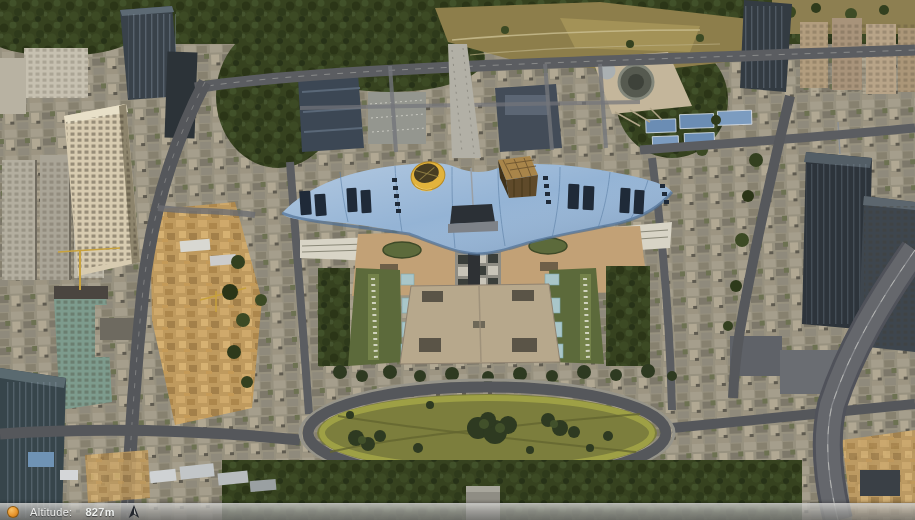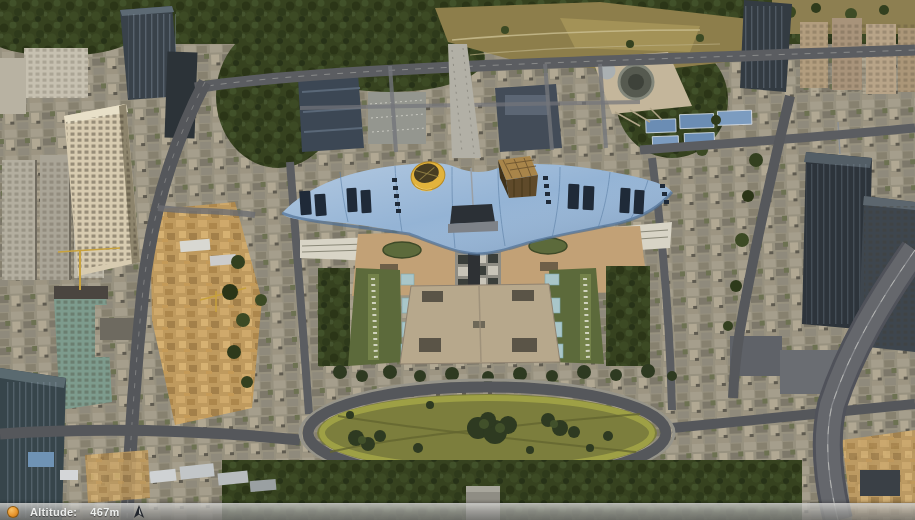--- a/index.html
+++ b/index.html
@@ -8,21 +8,21 @@
   .stage svg.scene{position:absolute;top:0;left:0;display:block;}
   
   .status-bar{position:absolute;left:0;bottom:0;width:915px;height:17px;
     display:flex;align-items:center;box-sizing:border-box;
     background:linear-gradient(180deg, rgba(205,205,202,.82) 0%, rgba(160,160,158,.78) 45%, rgba(116,116,114,.85) 100%);
     border-top:1px solid rgba(245,245,245,.55);
     box-shadow:0 -1px 3px rgba(0,0,0,.25);}
   .status-dot{width:10px;height:10px;border-radius:50%;margin-left:7px;
     background:radial-gradient(circle at 35% 30%, #f6c066 0%, #e8962e 55%, #b96a12 100%);
     border:1px solid rgba(120,75,10,.8);}
-  .status-label{margin-left:11px;font-size:11px;font-weight:bold;color:#ecedec;
+  .status-label{margin-left:11px;font-size:11px;font-weight:normal;color:#ecedec;
     text-shadow:0 1px 1px rgba(40,40,40,.75);letter-spacing:.3px;}
   .status-value{margin-left:13px;font-size:11px;font-weight:bold;color:#eef0ee;
     text-shadow:0 1px 1px rgba(40,40,40,.75);letter-spacing:.3px;}
   .compass{margin-left:13px;display:block;}
 </style>
 </head>
 <body>
 
 <div class="stage">
 
@@ -419,20 +419,20 @@
     <path d="M915,250 C880,300 850,350 832,405 C824,440 828,480 838,520" stroke="#65676c" stroke-width="24"></path>
     <path d="M915,250 C880,300 850,350 832,405 C824,440 828,480 838,520" stroke="#8a8c90" stroke-width="1.2"></path>
     <path d="M915,250 C880,300 850,350 832,405 C824,440 828,480 838,520" stroke="#d8d8d2" stroke-width="1" stroke-dasharray="8 10" opacity="0.55"></path>
   </g>
 
 </svg>
 
 <div class="status-bar">
   <span class="status-dot"></span>
   <span class="status-label">Altitude:</span>
-  <span class="status-value">467m</span>
+  <span class="status-value">827m</span>
   <svg class="compass" width="12" height="14" viewBox="0 0 12 14">
     <polygon points="6,0 11.2,13 6,9.4 0.8,13" fill="#23272e"></polygon>
     <polygon points="6,2.5 8.6,10.5 6,8.6" fill="#e8e8e2" opacity="0.75"></polygon>
   </svg>
 </div>
 
 </div>
 
 </body></html>

